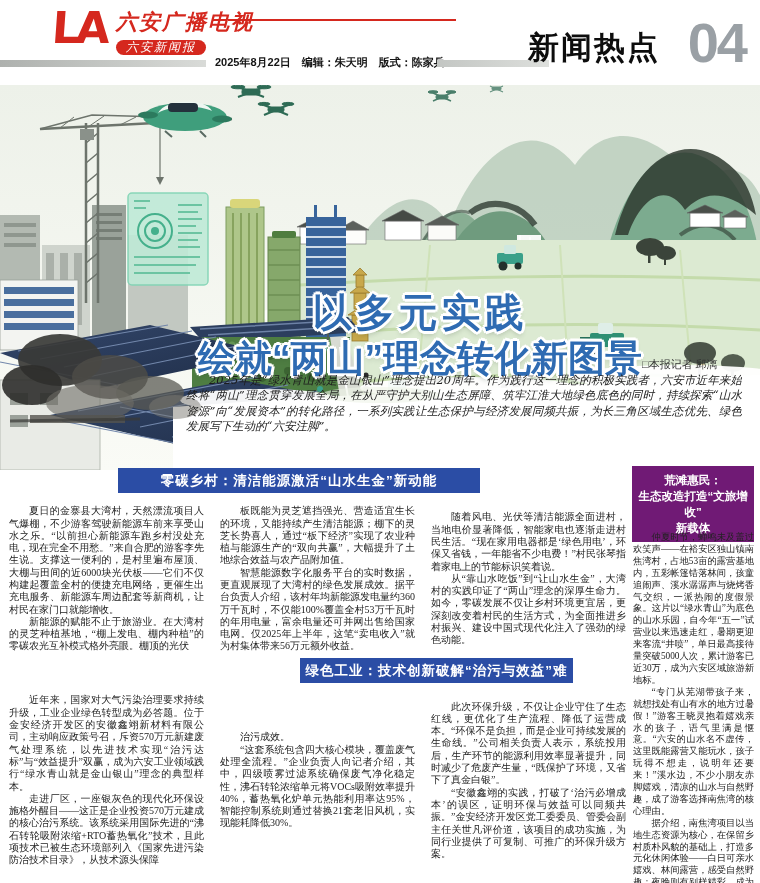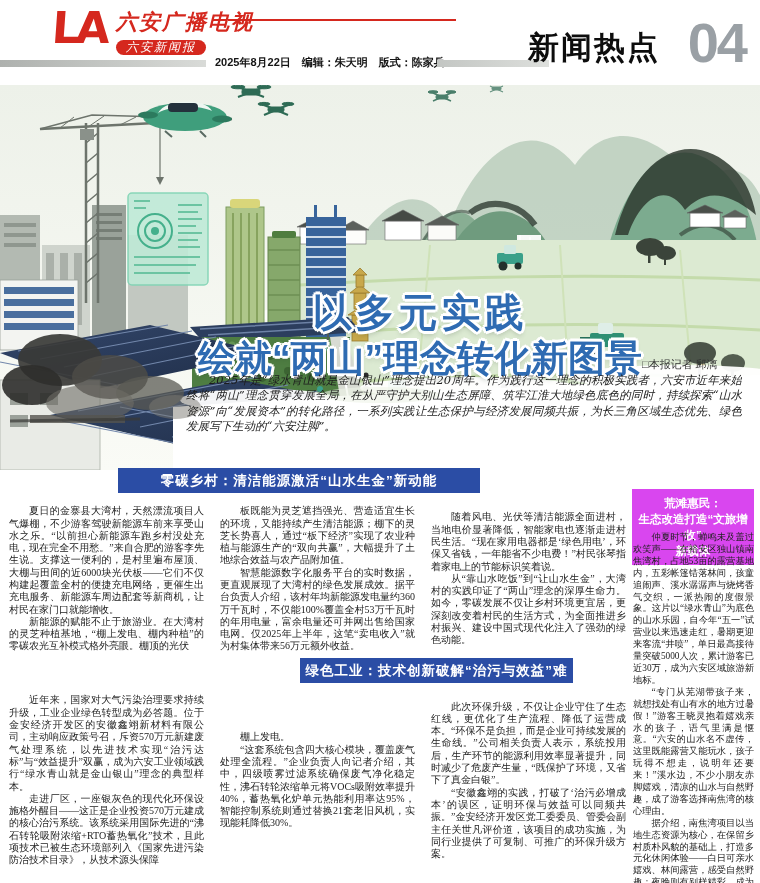--- a/index.html
+++ b/index.html
@@ -53,23 +53,23 @@
   .band1{left:118px;top:468px;width:362px;}
   .band2{left:300px;top:658px;width:273px;}
   
   .cols{position:absolute;display:flex;gap:16px;overflow:hidden;
         font-size:10px;line-height:12.3px;color:#222;text-align:justify;align-items:center;}
   .cols .col{width:195px;flex:none;}
   .cols p{margin:0;text-indent:2em;}
   .cols1{left:9px;top:500px;width:617px;height:158px;}
   .cols2{left:9px;top:690px;width:617px;height:181px;}
   
-  .side-box{position:absolute;left:632px;top:466px;width:122px;background:#d946ef;color:#fff;
+  .side-box{position:absolute;left:632px;top:466px;width:122px;background:#701a75;color:#fff;
         text-align:center;font-family:"Liberation Sans",sans-serif;font-weight:bold;
-        font-size:11.5px;line-height:16px;padding:6px 2px;box-sizing:border-box;margin-top:23px;}
+        font-size:11.5px;line-height:16px;padding:6px 2px;box-sizing:border-box;}
   .side-text{position:absolute;left:633px;top:532px;width:121px;height:351px;overflow:hidden;
         font-size:9.3px;line-height:11.9px;color:#222;text-align:justify;}
   .side-text p{margin:0;text-indent:2em;}
 </style>
 </head>
 <body>
 
 <div class="page">
 
   <div class="masthead">
@@ -382,21 +382,21 @@
     </div>
   </div>
 
   <div class="band band2">绿色工业：技术创新破解“治污与效益”难题</div>
   <div class="cols cols2">
     <div class="col">
       <p>近年来，国家对大气污染治理要求持续升级，工业企业绿色转型成为必答题。位于金安经济开发区的安徽鑫翊新材料有限公司，主动响应政策号召，斥资570万元新建废气处理系统，以先进技术实现“治污达标”与“效益提升”双赢，成为六安工业领域践行“绿水青山就是金山银山”理念的典型样本。</p>
       <p>走进厂区，一座银灰色的现代化环保设施格外醒目——这正是企业投资570万元建成的核心治污系统。该系统采用国际先进的“沸石转轮吸附浓缩+RTO蓄热氧化”技术，且此项技术已被生态环境部列入《国家先进污染防治技术目录》，从技术源头保障</p>
     </div>
     <div class="col">
-      <p>棚上发电。</p>
+      <p>治污成效。</p>
       <p>“这套系统包含四大核心模块，覆盖废气处理全流程。”企业负责人向记者介绍，其中，四级喷雾过滤系统确保废气净化稳定性，沸石转轮浓缩单元将VOCs吸附效率提升40%，蓄热氧化炉单元热能利用率达95%，智能控制系统则通过替换21套老旧风机，实现能耗降低30%。</p>
     </div>
     <div class="col">
       <p>此次环保升级，不仅让企业守住了生态红线，更优化了生产流程、降低了运营成本。“环保不是负担，而是企业可持续发展的生命线。”公司相关负责人表示，系统投用后，生产环节的能源利用效率显著提升，同时减少了危废产生量，“既保护了环境，又省下了真金白银”。</p>
       <p>“安徽鑫翊的实践，打破了‘治污必增成本’的误区，证明环保与效益可以同频共振。”金安经济开发区党工委委员、管委会副主任关世凡评价道，该项目的成功实施，为同行业提供了可复制、可推广的环保升级方案。</p>
     </div>
   </div>
 
   <div class="side-box">
     <div>荒滩惠民：</div>

